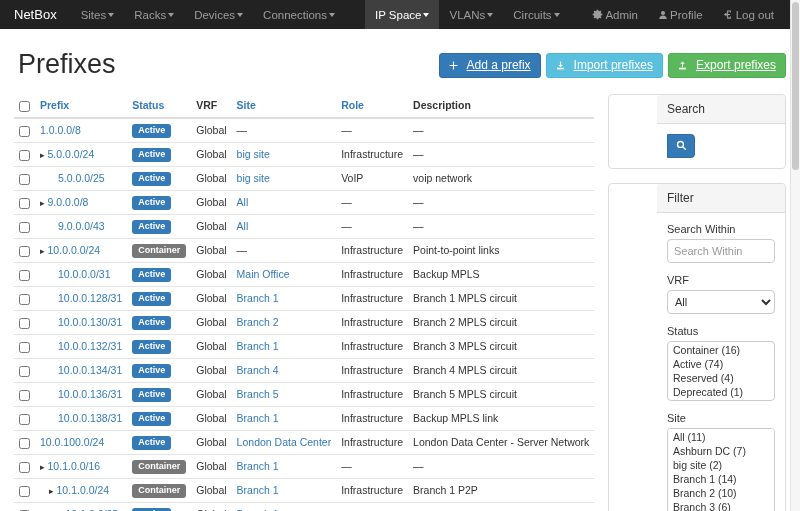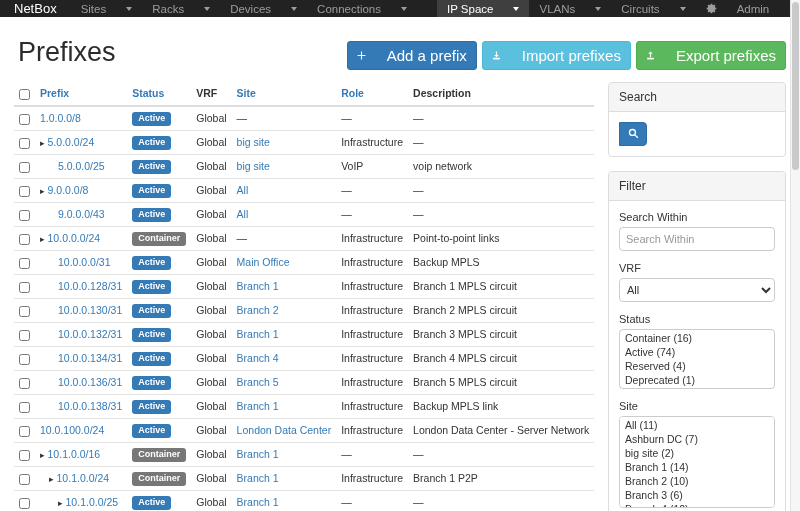--- a/index.html
+++ b/index.html
@@ -3,35 +3,35 @@
 <meta charset="utf-8">
 <style>
   * { box-sizing: border-box; margin: 0; padding: 0; }
   html, body { width: 800px; height: 511px; overflow: hidden; }
   body {
     font-family: "Liberation Sans", "DejaVu Sans", sans-serif;
     font-size: 11px; color: #333; background: #fff; position: relative;
   }
 
   
-  .navbar { height: 17px; background: #222; display: flex; align-items: stretch; padding-right: 16px; }
+  .navbar { height: 29px; background: #222; display: flex; align-items: stretch; padding-right: 16px; }
   .brand { color: #fff; font-size: 13px; padding: 0 14px; display: flex; align-items: center; text-decoration: none; cursor: pointer; }
   .nav-left, .nav-right { display: flex; list-style: none; }
-  .nav-item { display: flex; align-items: center; gap: 20px; padding: 0 10px; color: #9d9d9d; font-size: 11.5px; cursor: pointer; white-space: nowrap; }
+  .nav-item { display: flex; align-items: center; gap: 2px; padding: 0 10px; color: #9d9d9d; font-size: 11.5px; cursor: pointer; white-space: nowrap; }
   .nav-item.active { background: #3f3f3f; color: #fff; margin-left: 20px; }
   .caret { width: 0; height: 0; border-top: 4px solid currentColor; border-left: 3.5px solid transparent; border-right: 3.5px solid transparent; margin-top: 1px; }
   .nav-right { margin-left: auto; }
   .nav-ico { display: inline-flex; align-items: center; }
   .nav-ico svg { display: block; }
 
   
   .content { padding: 8px 14px 0 14px; }
   .page-head { position: relative; }
   .actions { position: absolute; right: 0; top: 4px; display: flex; gap: 5px; }
-  .btn { display: inline-flex; align-items: center; gap: 21px; border: 1px solid; border-radius: 3px; padding: 3px 9px; font-size: 15px; color: #fff; cursor: pointer; font-family: inherit; line-height: 1.4; }
+  .btn { display: inline-flex; align-items: center; gap: 9px; border: 1px solid; border-radius: 3px; padding: 3px 9px; font-size: 12px; color: #fff; cursor: pointer; font-family: inherit; line-height: 1.4; text-decoration: underline; }
   .btn svg { display: block; }
   .btn-primary { background: #337ab7; border-color: #2e6da4; }
   .btn-info    { background: #5bc0de; border-color: #46b8da; }
   .btn-success { background: #5cb85c; border-color: #4cae4c; }
   h1 { font-size: 27px; font-weight: 400; color: #2b2b2b; margin: 12px 0 14px 4px; }
 
   
   .main-row { display: flex; gap: 18px; align-items: flex-start; }
   .table-wrap { flex: 1; min-width: 0; }
   .sidebar { width: 178px; flex-shrink: 0; }
@@ -43,21 +43,21 @@
   .th-link, .tbl-link { color: #337ab7; text-decoration: none; cursor: pointer; }
   .chk-col { width: 24px; }
   .indent { display: inline-block; }
   .expand-arrow { color: #333; font-size: 9px; margin-right: 3px; display: inline-block; cursor: pointer; }
   .badge-label { display: inline-block; padding: 2px 6px 3px; font-size: 9px; font-weight: bold; color: #fff; border-radius: 3px; line-height: 1; }
   .badge-active { background: #337ab7; }
   .badge-container { background: #777; }
   input[type="checkbox"] { width: 11px; height: 11px; margin: 0; vertical-align: middle; cursor: pointer; }
 
   
-  .panel { border: 1px solid #ddd; border-radius: 4px; margin-bottom: 14px; background: #fff; }
+  .panel { border: 1px solid #ddd; border-radius: 4px; margin-bottom: 14px; background: #fff; padding-left: 48px; }
   .panel-heading { background: #f5f5f5; border-bottom: 1px solid #ddd; padding: 7px 10px; font-size: 12px; color: #333; border-radius: 4px 4px 0 0; }
   .panel-body { padding: 10px; }
   .input-group { display: flex; }
   .input-group input { flex: 1; min-width: 0; height: 24px; border: 1px solid #ccc; border-right: 0; border-radius: 4px 0 0 4px; padding: 0 6px; font-size: 11px; font-family: inherit; color: #555; }
   .search-btn { width: 28px; height: 24px; background: #337ab7; border: 1px solid #2e6da4; border-radius: 0 4px 4px 0; display: flex; align-items: center; justify-content: center; cursor: pointer; }
   .filter-field { margin-bottom: 11px; }
   .filter-field label { display: block; margin: 0 0 4px 0; font-weight: 400; font-size: 11px; color: #333; }
   .text-input { width: 100%; height: 24px; border: 1px solid #ccc; border-radius: 4px; padding: 0 6px; font-size: 11px; color: #555; font-family: inherit; }
   select.single { width: 100%; height: 24px; border: 1px solid #ccc; border-radius: 4px; font-size: 11px; font-family: inherit; color: #333; background: #fff; padding: 0 3px; }
   select.multi { width: 100%; border: 1px solid #ccc; border-radius: 4px; font-size: 10.5px; font-family: inherit; color: #333; padding: 1px; background: #fff; overflow-y: scroll; }

